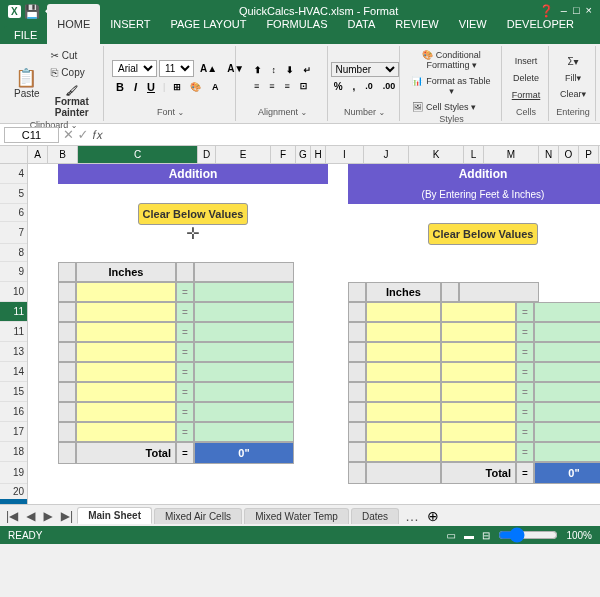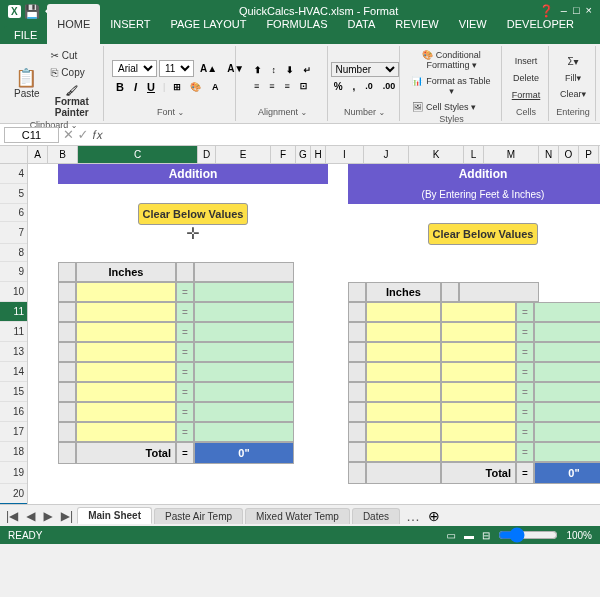--- a/index.html
+++ b/index.html
@@ -348,21 +348,21 @@
       <div style="height:20px;font-size:10px;color:#333;text-align:right;padding-right:3px;border-bottom:1px solid #e0e0e0;display:flex;align-items:center;justify-content:flex-end;">10</div>
       <div style="height:20px;font-size:10px;background:#217346;color:white;text-align:right;padding-right:3px;border-bottom:1px solid #e0e0e0;display:flex;align-items:center;justify-content:flex-end;">11</div>
       <div style="height:20px;font-size:10px;color:#333;text-align:right;padding-right:3px;border-bottom:1px solid #e0e0e0;display:flex;align-items:center;justify-content:flex-end;">11</div>
       <div style="height:20px;font-size:10px;color:#333;text-align:right;padding-right:3px;border-bottom:1px solid #e0e0e0;display:flex;align-items:center;justify-content:flex-end;">13</div>
       <div style="height:20px;font-size:10px;color:#333;text-align:right;padding-right:3px;border-bottom:1px solid #e0e0e0;display:flex;align-items:center;justify-content:flex-end;">14</div>
       <div style="height:20px;font-size:10px;color:#333;text-align:right;padding-right:3px;border-bottom:1px solid #e0e0e0;display:flex;align-items:center;justify-content:flex-end;">15</div>
       <div style="height:20px;font-size:10px;color:#333;text-align:right;padding-right:3px;border-bottom:1px solid #e0e0e0;display:flex;align-items:center;justify-content:flex-end;">16</div>
       <div style="height:20px;font-size:10px;color:#333;text-align:right;padding-right:3px;border-bottom:1px solid #e0e0e0;display:flex;align-items:center;justify-content:flex-end;">17</div>
       <div style="height:20px;font-size:10px;color:#333;text-align:right;padding-right:3px;border-bottom:1px solid #e0e0e0;display:flex;align-items:center;justify-content:flex-end;">18</div>
       <div style="height:22px;font-size:10px;color:#333;text-align:right;padding-right:3px;border-bottom:1px solid #e0e0e0;display:flex;align-items:center;justify-content:flex-end;">19</div>
-      <div style="height:20px;font-size:10px;color:#333;text-align:right;padding-right:3px;border-bottom:1px solid #0369a1;display:flex;align-items:center;justify-content:flex-end;">20</div>
+      <div style="height:20px;font-size:10px;color:#333;text-align:right;padding-right:3px;border-bottom:5px solid #0369a1;display:flex;align-items:center;justify-content:flex-end;">20</div>
     </div>
 
     <div style="flex:1;overflow:hidden;position:relative;background:white;">
 
       <div style="position:absolute;left:30px;top:0;width:270px;">
 
         <div style="height:20px;background:#6a5acd;display:flex;align-items:center;justify-content:center;">
           <span style="color:white;font-weight:bold;font-size:12px;">Addition</span>
         </div>
 
@@ -539,21 +539,21 @@
     </div>
   </div>
 </div>
 
 <div class="sheet-tabs-bar">
   <button class="nav-btn">|◀</button>
   <button class="nav-btn">◀</button>
   <button class="nav-btn">▶</button>
   <button class="nav-btn">▶|</button>
   <div class="sheet-tab active">Main Sheet</div>
-  <div class="sheet-tab">Paste Air Temp</div>
+  <div class="sheet-tab">Mixed Air Cells</div>
   <div class="sheet-tab">Mixed Water Temp</div>
   <div class="sheet-tab">Dates</div>
   <span class="tab-add">…</span>
   <span style="margin-left:4px;font-size:14px;cursor:pointer;">⊕</span>
 </div>
 
 <div class="status-bar">
   <span>READY</span>
   <div style="display:flex;align-items:center;gap:8px;">
     <span title="Normal view">▭</span>

